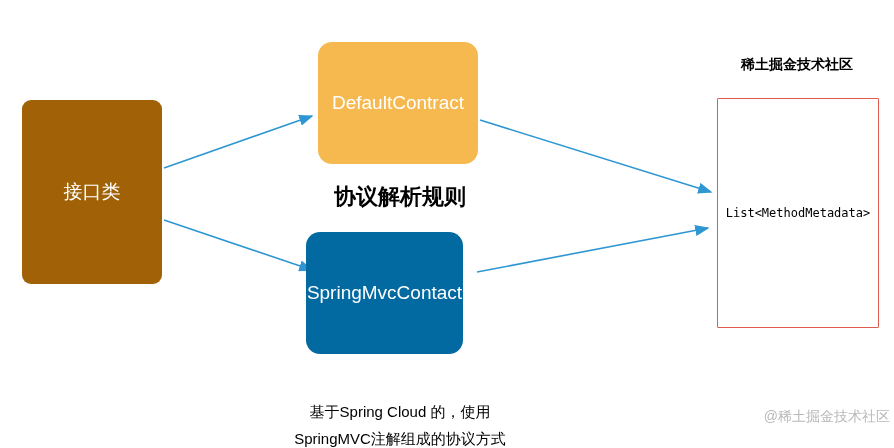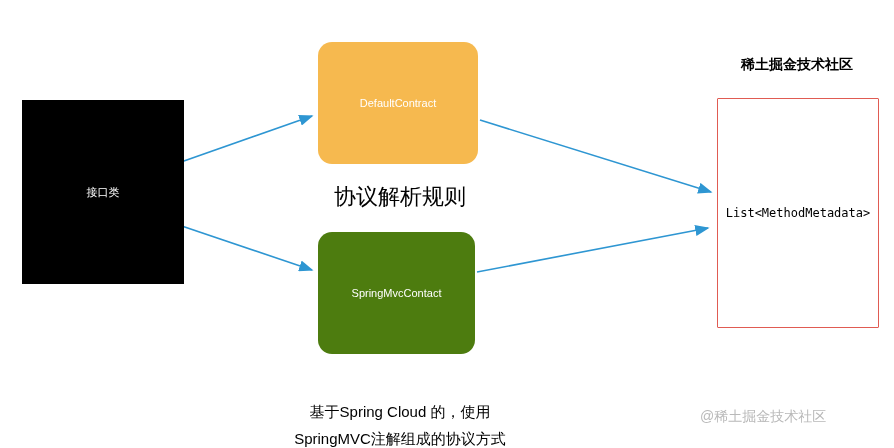--- a/index.html
+++ b/index.html
@@ -14,44 +14,45 @@
     height: 448px;
     background: #ffffff;
     overflow: hidden;
   }
   .node {
     position: absolute;
     display: flex;
     align-items: center;
     justify-content: center;
     color: #ffffff;
-    font-size: 11px;
+    font-size: 19px;
     text-align: center;
   }
   .node-interface {
     left: 22px;
     top: 100px;
-    width: 162px;
+    width: 140px;
     height: 184px;
-    background: #000000;
+    background: #a16207;
+    border-radius: 9px;
   }
   .node-default-contract {
     left: 318px;
     top: 42px;
     width: 160px;
     height: 122px;
     background: #f6b94f;
     border-radius: 14px;
   }
   .node-springmvc {
-    left: 318px;
+    left: 306px;
     top: 232px;
     width: 157px;
     height: 122px;
-    background: #4d7c0f;
+    background: #0369a1;
     border-radius: 14px;
   }
   .node-result {
     left: 717px;
     top: 98px;
     width: 160px;
     height: 228px;
     background: #ffffff;
     border: 1px solid #e05b52;
     border-radius: 1px;
@@ -60,20 +61,21 @@
     font-size: 12px;
   }
   .center-label {
     position: absolute;
     left: 300px;
     top: 182px;
     width: 200px;
     text-align: center;
     font-size: 22px;
     color: #000000;
+    font-weight: bold;
   }
   .right-title {
     position: absolute;
     left: 712px;
     top: 56px;
     width: 170px;
     text-align: center;
     font-size: 14px;
     font-weight: bold;
     color: #000000;
@@ -86,21 +88,21 @@
     text-align: center;
     font-size: 15px;
     color: #000000;
     line-height: 1.8;
   }
   .watermark {
     position: absolute;
     left: 700px;
     top: 408px;
     width: 190px;
-    text-align: left;
+    text-align: right;
     font-size: 14px;
     color: #b9b9b9;
   }
   .arrow-layer {
     position: absolute;
     left: 0;
     top: 0;
     width: 894px;
     height: 448px;
     pointer-events: none;

